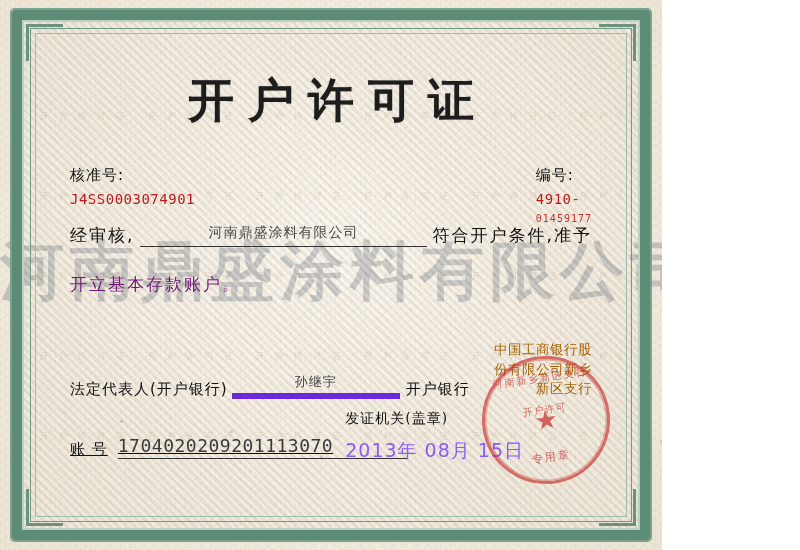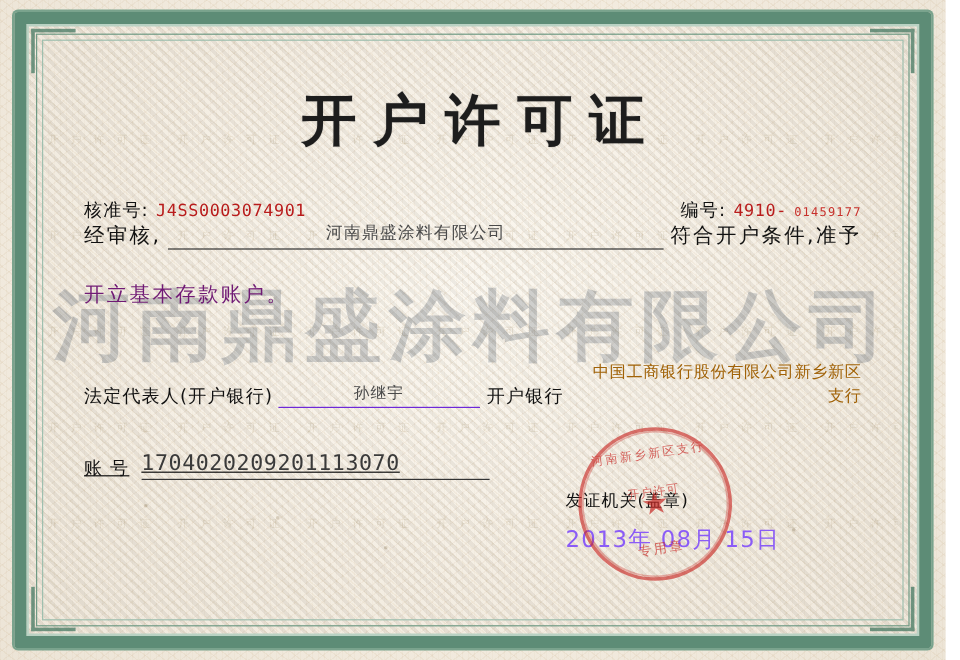--- a/index.html
+++ b/index.html
@@ -10,21 +10,21 @@
   body {
     width: 800px;
     height: 550px;
     overflow: hidden;
     font-family: "DejaVu Sans", "Liberation Sans", sans-serif;
   }
 
   
   .certificate {
     position: relative;
-    width: 788px;
+    width: 662px;
     height: 550px;
     background: #f2ece2;
     overflow: hidden;
   }
 
   
   .paper-base {
     position: absolute;
     inset: 0;
     background:
@@ -132,21 +132,21 @@
 
   .row-ids {
     display: flex;
     justify-content: space-between;
     align-items: baseline;
     margin-top: 34px;
     padding: 0 18px;
     font-size: 15px;
     color: #111;
   }
-  .id-left, .id-right { display: flex; align-items: baseline; gap: 6px; }
+  .id-left, .id-right { display: flex; align-items: baseline; gap: 6px; flex-direction: column; }
   .label-cn { font-size: 15px; color: #111; letter-spacing: 1px; }
   .mono-val {
     font-family: "DejaVu Sans Mono", "Liberation Mono", monospace;
     font-size: 14px;
     letter-spacing: .5px;
     color: #b91c1c;
   }
   .red-serial {
     font-family: "DejaVu Sans Mono", "Liberation Mono", monospace;
     font-size: 10px;
@@ -186,21 +186,21 @@
     display: flex;
     align-items: flex-end;
     margin-top: 44px;
     padding: 0 18px;
     font-size: 15px;
     color: #111;
     letter-spacing: 1px;
   }
   .rep-fill {
     width: 168px;
-    border-bottom: 1px solid #6d28d9;
+    border-bottom: 6px solid #6d28d9;
     text-align: center;
     margin: 0 6px 0 4px;
     padding-bottom: 2px;
     font-size: 13px;
     color: #4a4a4a;
   }
   .bank-block {
     flex: 1;
     margin-left: 13px;
     font-size: 13.5px;

